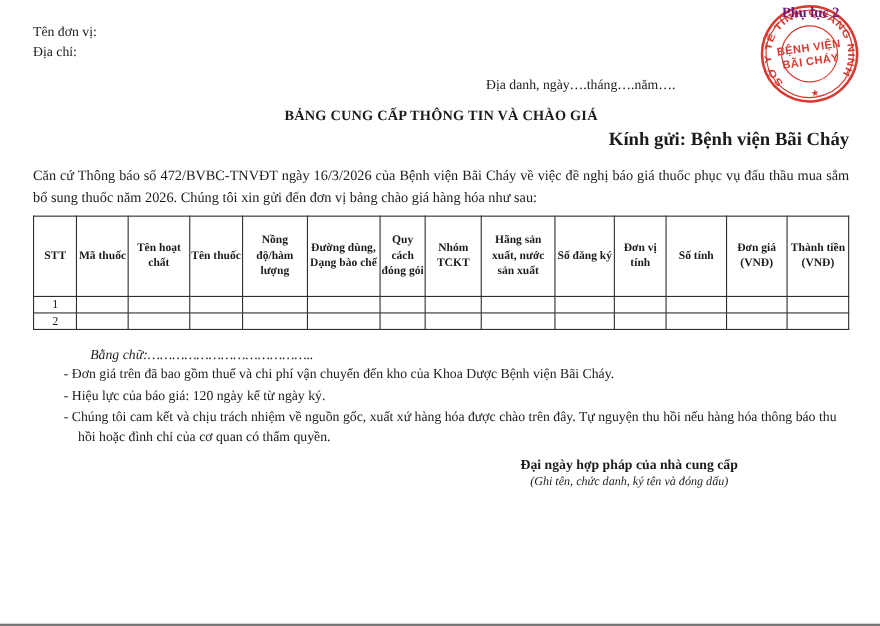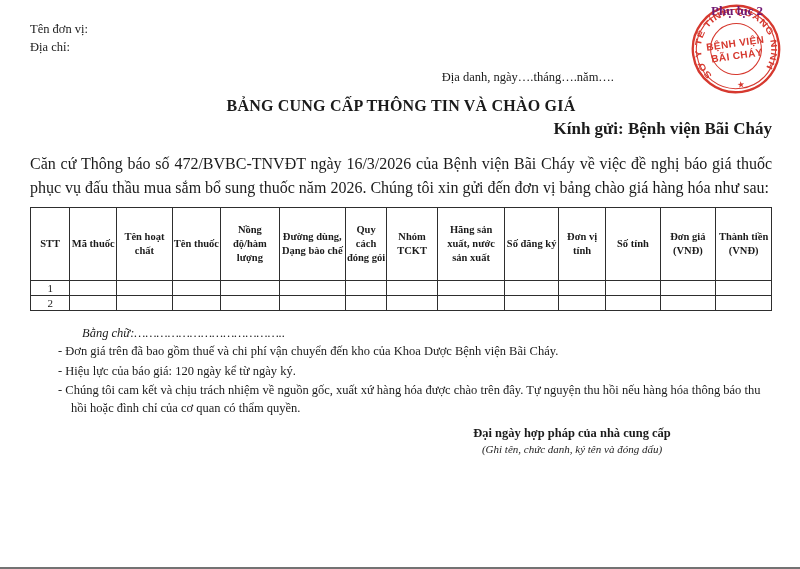--- a/index.html
+++ b/index.html
@@ -21,24 +21,24 @@
   .org-line { font-size: 12.5px; line-height: 18px; }
 
   .stamp-wrap { position: absolute; top: 1px; right: 16px; width: 96px; height: 96px; }
   .appendix {
     position: absolute; top: 3px; right: 37px;
     font-weight: bold; font-size: 13px; color: #701a75;
   }
 
   .date-line { text-align: right; padding-right: 158px; font-size: 12.5px; margin-top: 14px; }
 
-  .doc-title { text-align: center; font-weight: bold; font-size: 16px; margin-top: 12px; letter-spacing: 0.2px; }
+  .doc-title { text-align: center; font-weight: bold; font-size: 13px; margin-top: 12px; letter-spacing: 0.2px; }
   .doc-subtitle { text-align: right; font-weight: bold; font-size: 17px; margin-top: 4px; }
 
-  .intro { font-size: 16px; line-height: 1.5; text-align: justify; margin: 13px 0 7px 0; }
+  .intro { font-size: 13px; line-height: 1.5; text-align: justify; margin: 13px 0 7px 0; }
 
   table { width: 100%; border-collapse: collapse; table-layout: fixed; border: 1.5px solid #222; }
   th, td { border: 1px solid #2e2e2e; overflow: hidden; }
   th {
     font-size: 10.5px; font-weight: bold; text-align: center; vertical-align: middle;
     padding: 2px 1px; height: 68px; line-height: 1.35; word-wrap: break-word;
   }
   td { height: 14px; font-size: 11px; text-align: center; padding: 0 1px; }
 
   .amount-words { font-style: italic; font-size: 12.5px; margin: 15px 0 0 52px; }

